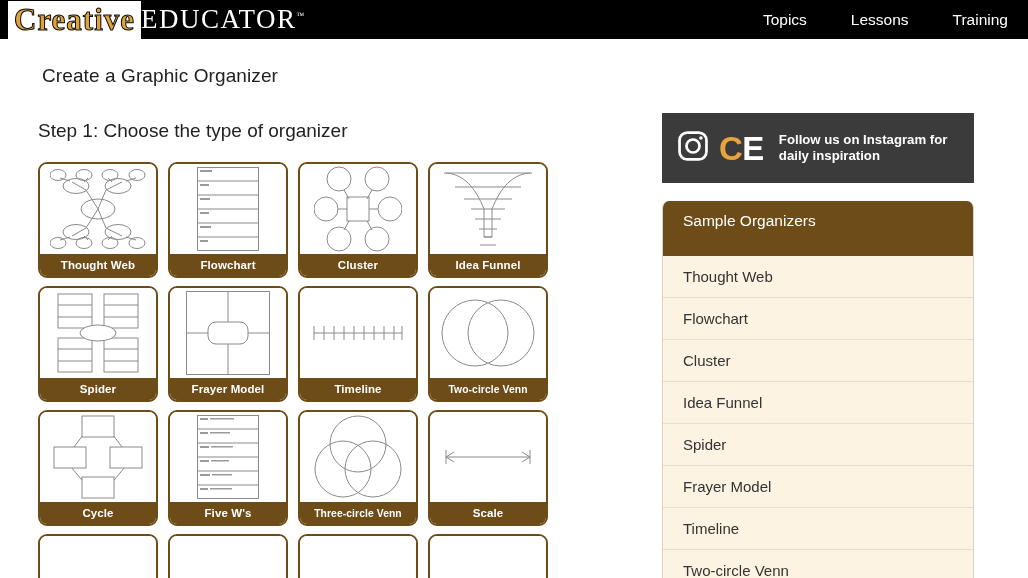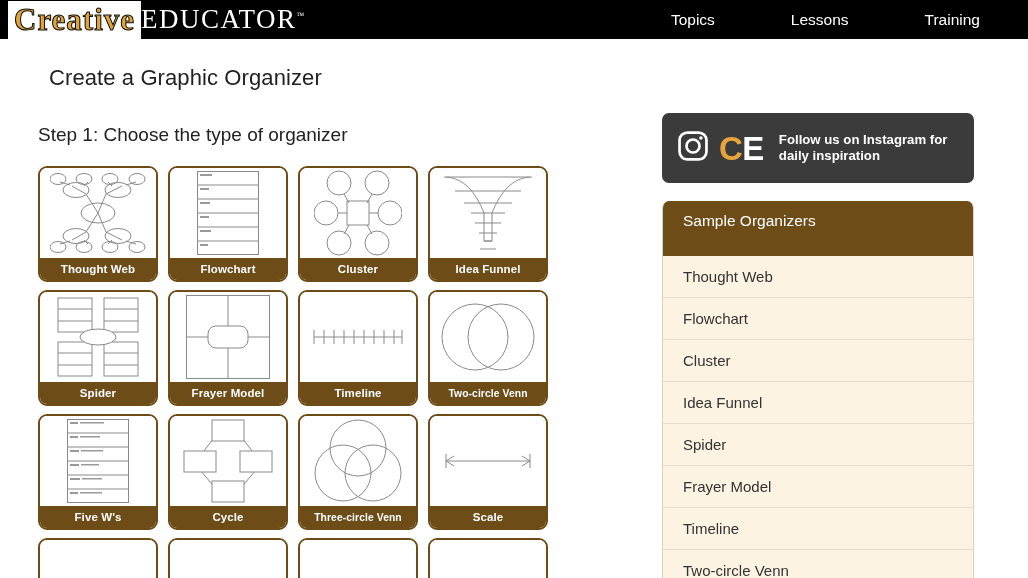--- a/index.html
+++ b/index.html
@@ -54,45 +54,45 @@
     position: relative;
   }
   .brand-tm {
     font-size: 8px;
     vertical-align: super;
     letter-spacing: 0;
   }
   .nav {
     display: flex;
     align-items: center;
-    gap: 76px;
-    padding-right: 48px;
+    gap: 44px;
+    padding-right: 20px;
   }
   .nav-item {
     color: #ffffff;
     font-size: 15.5px;
     text-decoration: none;
     white-space: nowrap;
   }
 
   
   .page {
     display: flex;
     align-items: flex-start;
     padding: 0;
   }
   .main {
     width: 640px;
     padding: 26px 0 0 38px;
   }
   .page-title {
-    font-size: 22px;
+    font-size: 19px;
     color: #222222;
     font-weight: normal;
-    margin: 0 0 0 11px;
+    margin: 0 0 0 4px;
     letter-spacing: 0.1px;
   }
   .step-title {
     font-size: 19px;
     color: #222222;
     font-weight: normal;
     margin: 33px 0 0 0;
   }
 
   
@@ -140,21 +140,21 @@
   
   .sidebar {
     width: 312px;
     margin-left: 22px;
     padding-top: 74px;
   }
   .ig-banner {
     width: 312px;
     height: 70px;
     background: #3b3b3b;
-    border-radius: 7px;
+    border-radius: 0;
     display: flex;
     align-items: center;
     padding: 17px 14px;
     gap: 9px;
     cursor: pointer;
   }
   .ig-icon { flex: 0 0 auto; }
   .ig-ce {
     font-size: 33px;
     font-weight: bold;
@@ -335,20 +335,34 @@
         <div class="card">
           <div class="card-thumb">
             <svg width="96" height="76" viewBox="0 0 96 76">
               <g fill="none" stroke="#8a8a8a" stroke-width="1">
     <circle cx="35" cy="38" r="33"></circle>
                 <circle cx="61" cy="38" r="33"></circle>
   </g>
             </svg>
           </div>
           <div class="card-label small">Two-circle Venn</div>
+        </div>
+        <div class="card">
+          <div class="card-thumb">
+            <svg width="90" height="84" viewBox="0 0 90 84">
+              <g fill="none" stroke="#8a8a8a" stroke-width="1">
+    <path d="M33 16 L18 36 M57 16 L72 36 M18 52 L33 70 M72 52 L57 70"></path>
+    <rect x="29" y="1" width="32" height="21" fill="#ffffff"></rect>
+    <rect x="1" y="32" width="32" height="21" fill="#ffffff"></rect>
+    <rect x="57" y="32" width="32" height="21" fill="#ffffff"></rect>
+    <rect x="29" y="62" width="32" height="21" fill="#ffffff"></rect>
+  </g>
+            </svg>
+          </div>
+          <div class="card-label">Cycle</div>
         </div>
         <div class="card">
           <div class="card-thumb">
             <svg width="62" height="84" viewBox="0 0 62 84">
               <g fill="none" stroke="#8a8a8a" stroke-width="1">
     <rect x="0.5" y="0.5" width="61" height="83"></rect>
     <path d="M0 14 H62 M0 28 H62 M0 42 H62 M0 56 H62 M0 70 H62"></path>
     </g>
               <g fill="#9a9a9a">
     <rect x="3" y="3" width="8" height="2"></rect>
@@ -363,34 +377,20 @@
                 <rect x="15" y="59" width="20" height="1.5"></rect>
     <rect x="3" y="73" width="8" height="2"></rect>
                 <rect x="13" y="73" width="22" height="1.5"></rect>
   </g>
             </svg>
           </div>
           <div class="card-label">Five W's</div>
         </div>
         <div class="card">
           <div class="card-thumb">
-            <svg width="90" height="84" viewBox="0 0 90 84">
-              <g fill="none" stroke="#8a8a8a" stroke-width="1">
-    <path d="M33 16 L18 36 M57 16 L72 36 M18 52 L33 70 M72 52 L57 70"></path>
-    <rect x="29" y="1" width="32" height="21" fill="#ffffff"></rect>
-    <rect x="1" y="32" width="32" height="21" fill="#ffffff"></rect>
-    <rect x="57" y="32" width="32" height="21" fill="#ffffff"></rect>
-    <rect x="29" y="62" width="32" height="21" fill="#ffffff"></rect>
-  </g>
-            </svg>
-          </div>
-          <div class="card-label">Cycle</div>
-        </div>
-        <div class="card">
-          <div class="card-thumb">
             <svg width="92" height="86" viewBox="0 0 92 86">
               <g fill="none" stroke="#8a8a8a" stroke-width="1">
     <circle cx="46" cy="30" r="28"></circle>
                 <circle cx="31" cy="55" r="28"></circle>
                 <circle cx="61" cy="55" r="28"></circle>
   </g>
             </svg>
           </div>
           <div class="card-label small">Three-circle Venn</div>
         </div>

